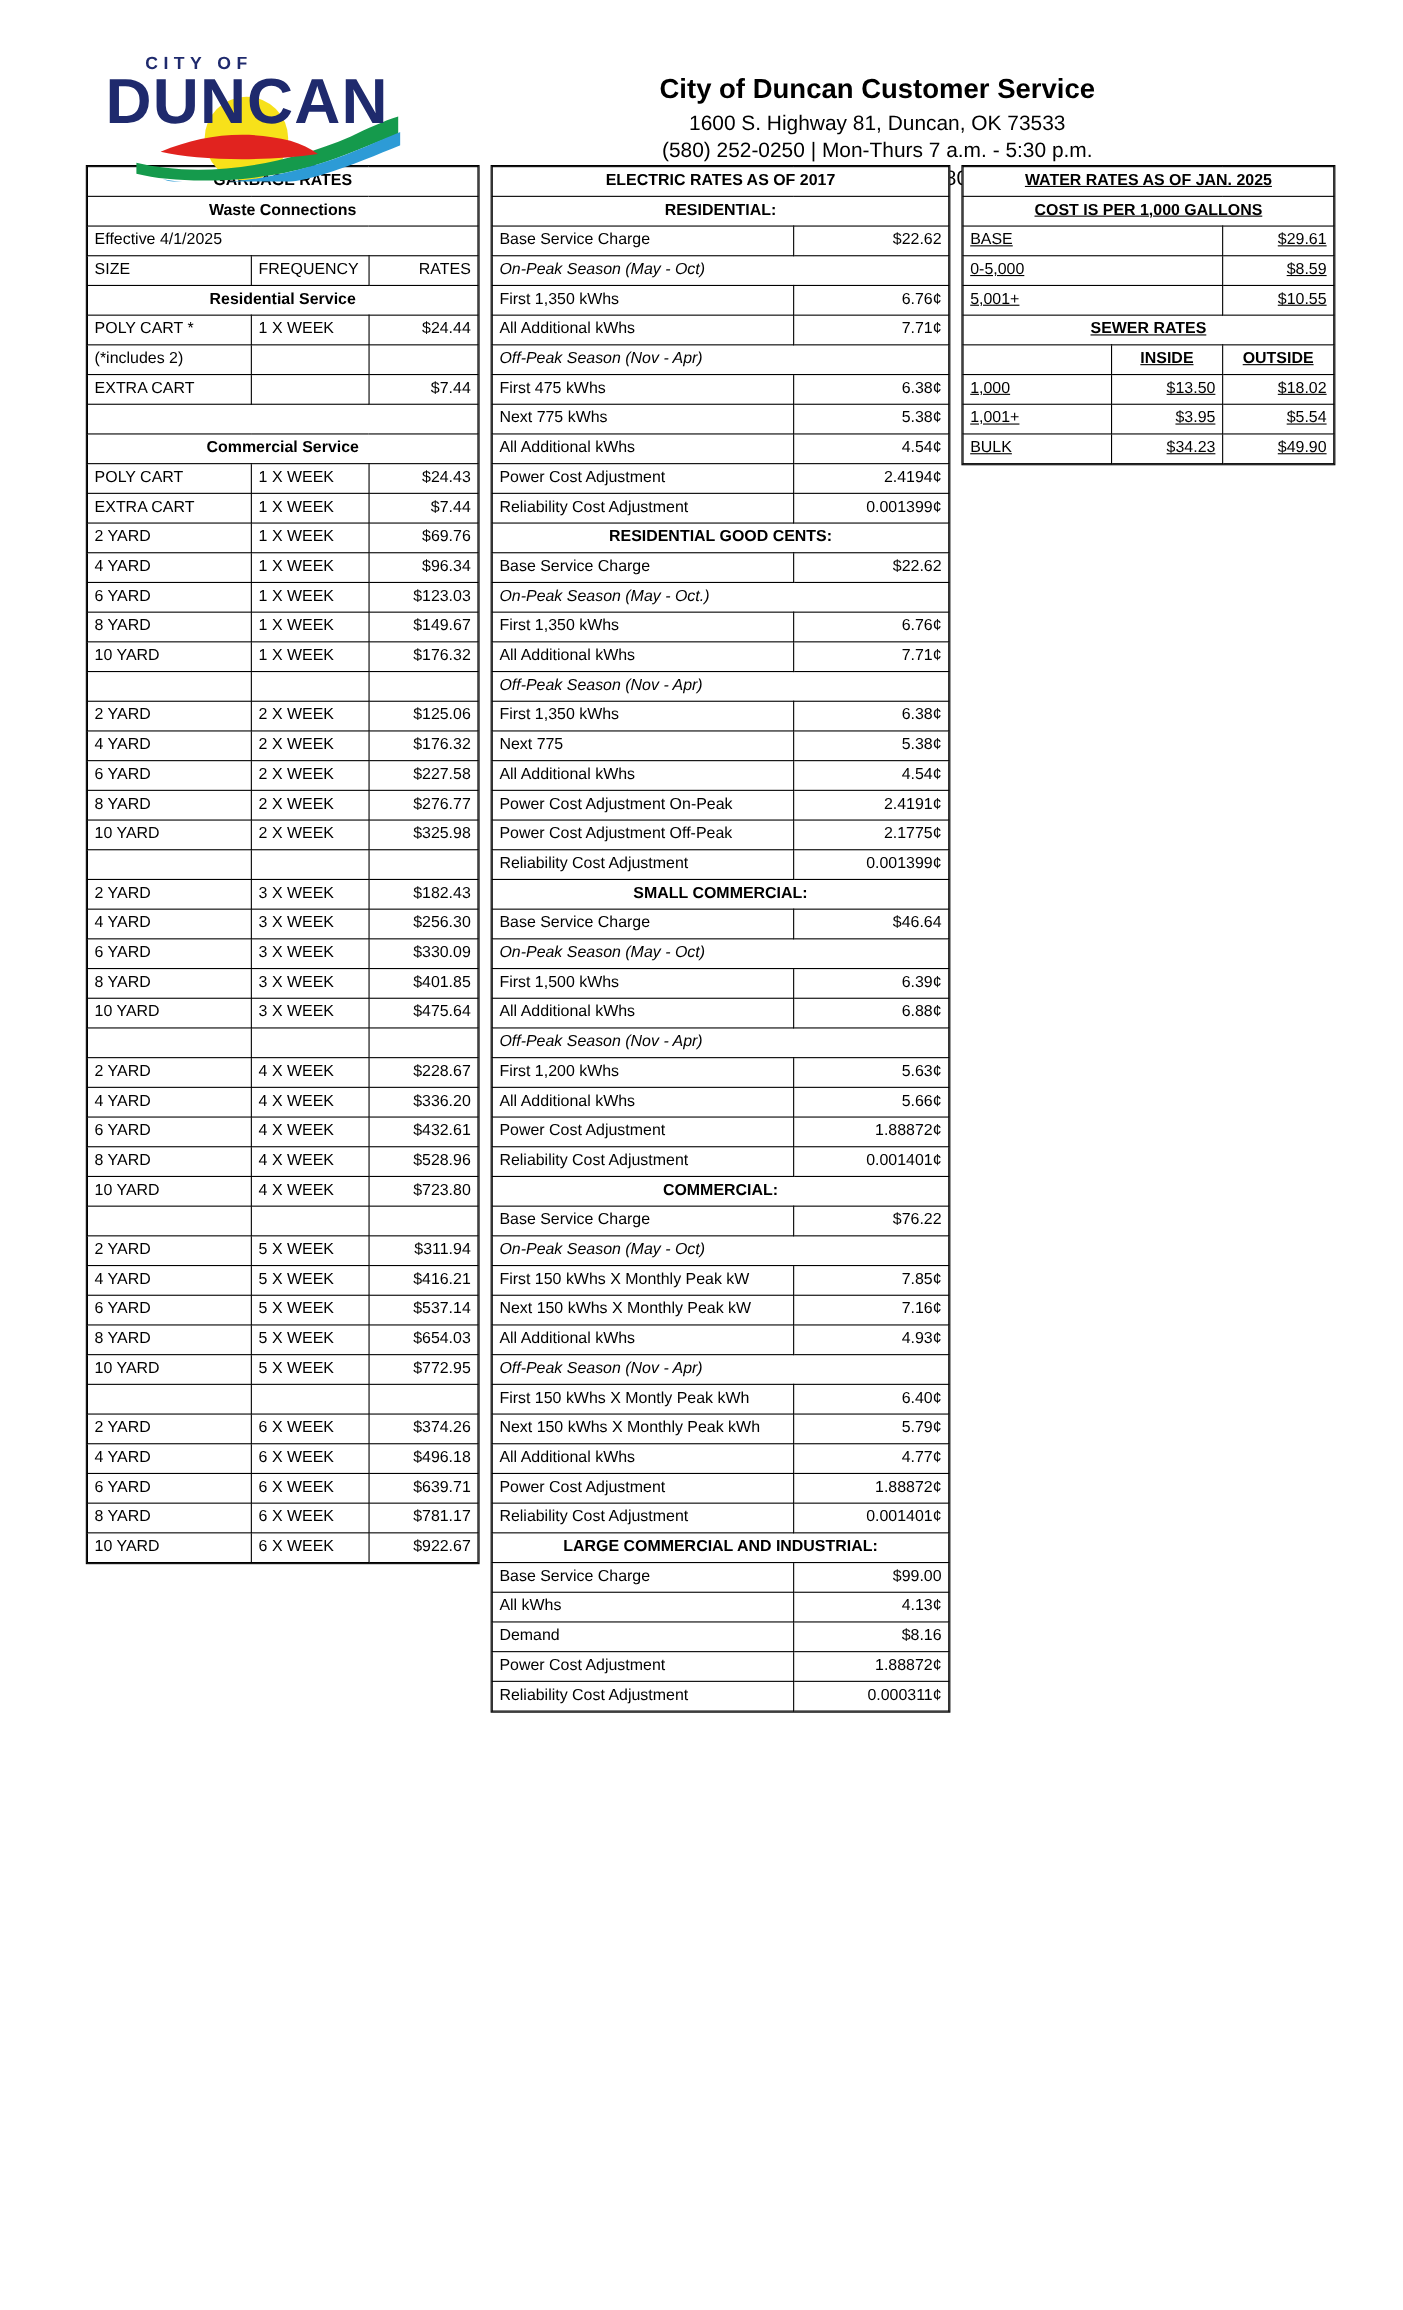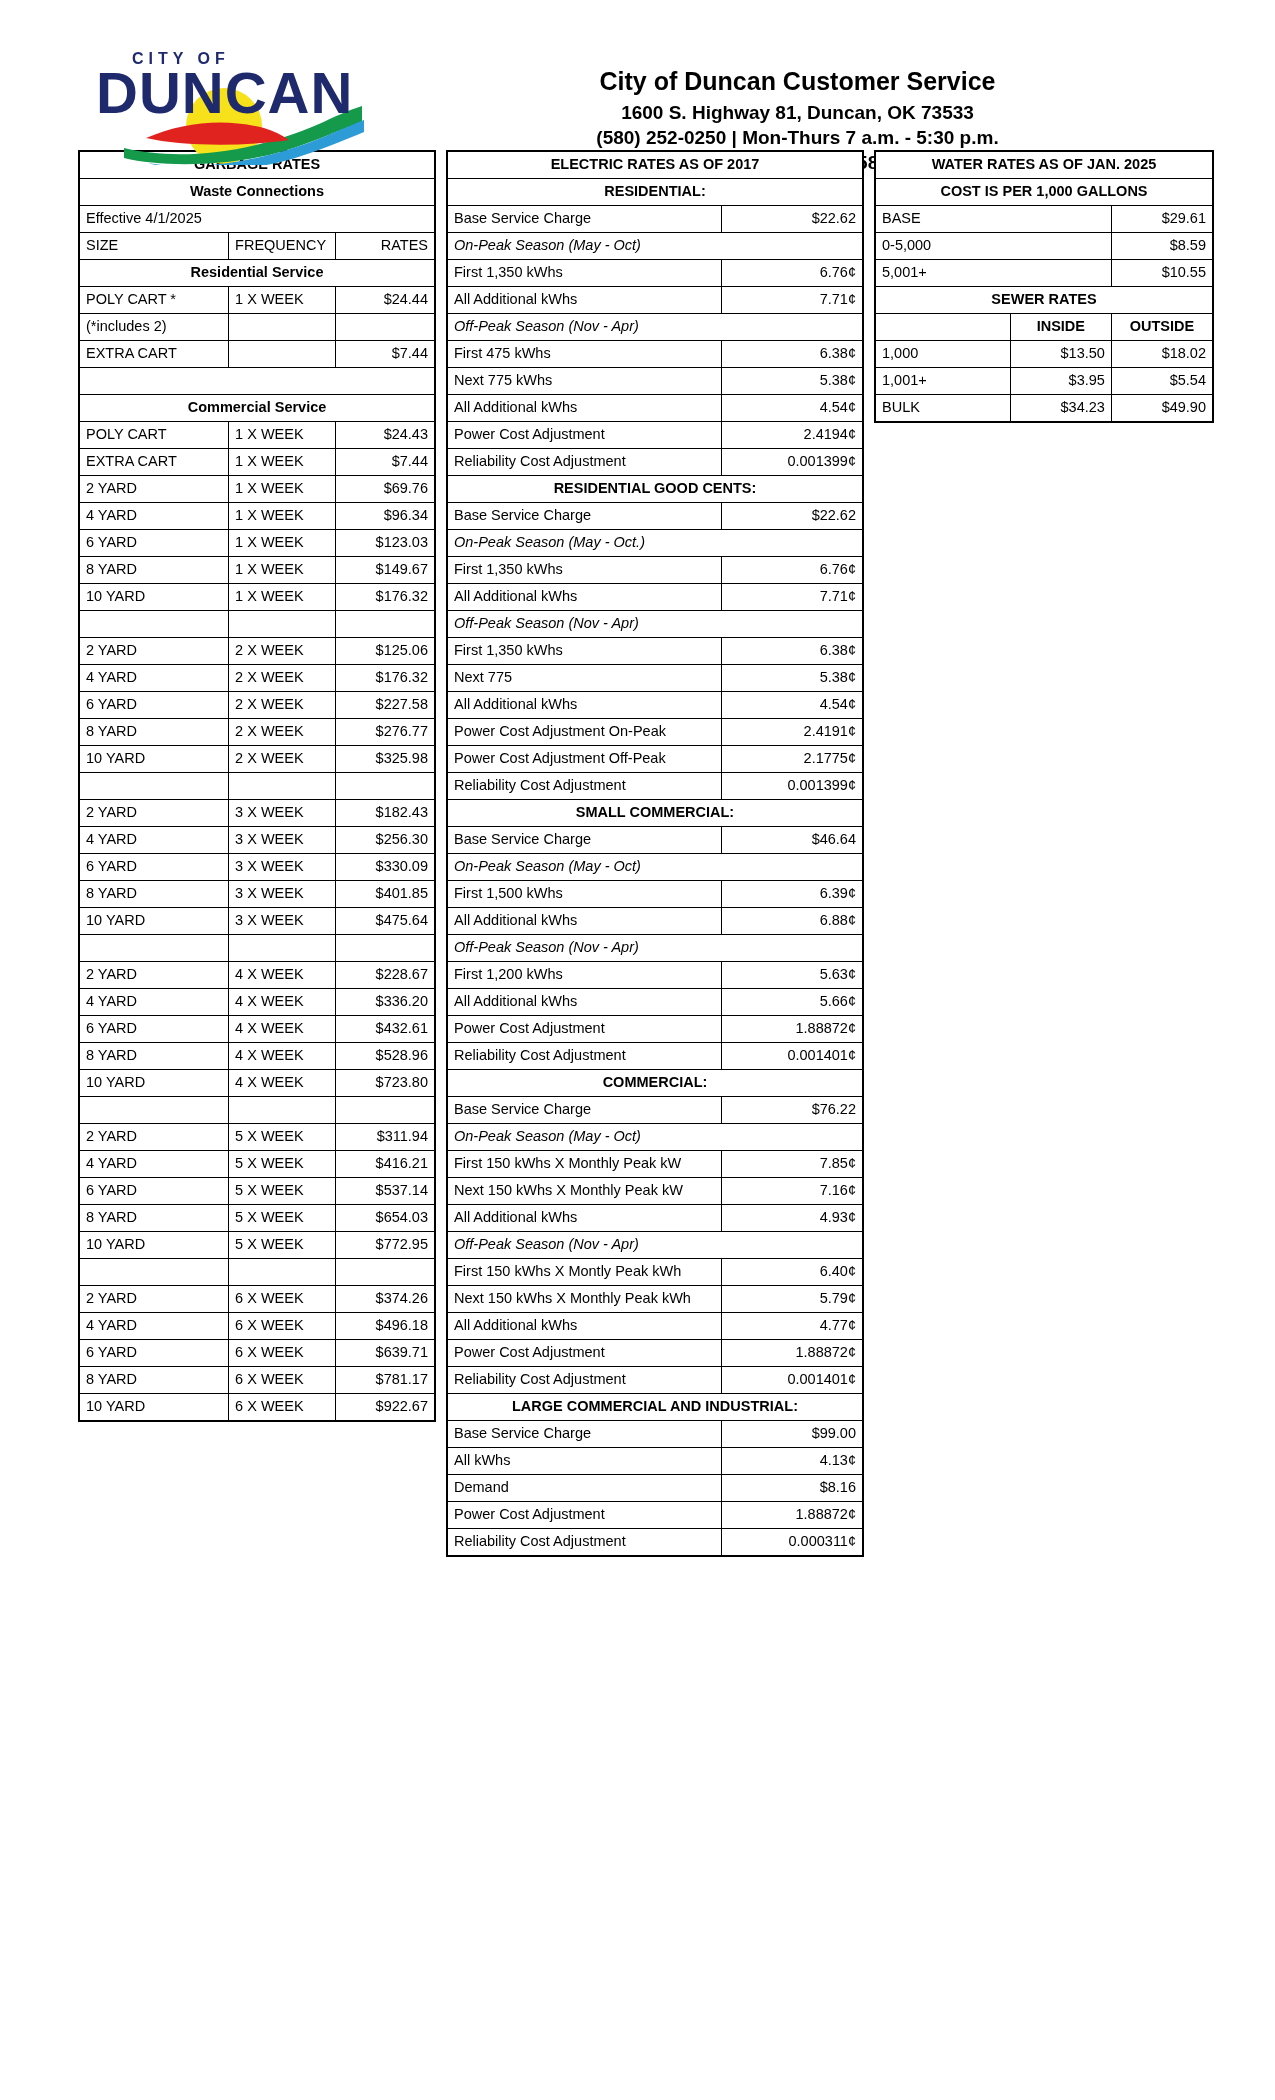--- a/index.html
+++ b/index.html
@@ -74,35 +74,35 @@
   .h-title {
     font-size: 25px;
     font-weight: bold;
     line-height: 1.25;
     margin-bottom: 3px;
     font-family: "Liberation Sans", sans-serif;
     margin-top: 24px;
   }
   .h-line {
     font-size: 19px;
-    font-weight: bold;
+    font-weight: normal;
     line-height: 1.32;
     font-family: "Liberation Sans", sans-serif;
   }
 
   
   .columns {
     display: flex;
     align-items: flex-start;
     padding: 0 22px 0 78px;
     gap: 10px;
   }
   .col-left   { width: 358px; flex: 0 0 358px; }
   .col-mid    { width: 418px; flex: 0 0 418px; }
-  .col-right  { width: 340px; flex: 0 0 340px; }
+  .col-right  { width: 340px; flex: 0 0 340px; text-decoration: underline; }
 
   table.rt {
     border-collapse: collapse;
     width: 100%;
     table-layout: fixed;
     background: #fff;
   }
   table.rt td {
     border: 1px solid #000000;
     padding: 4px 6px;

